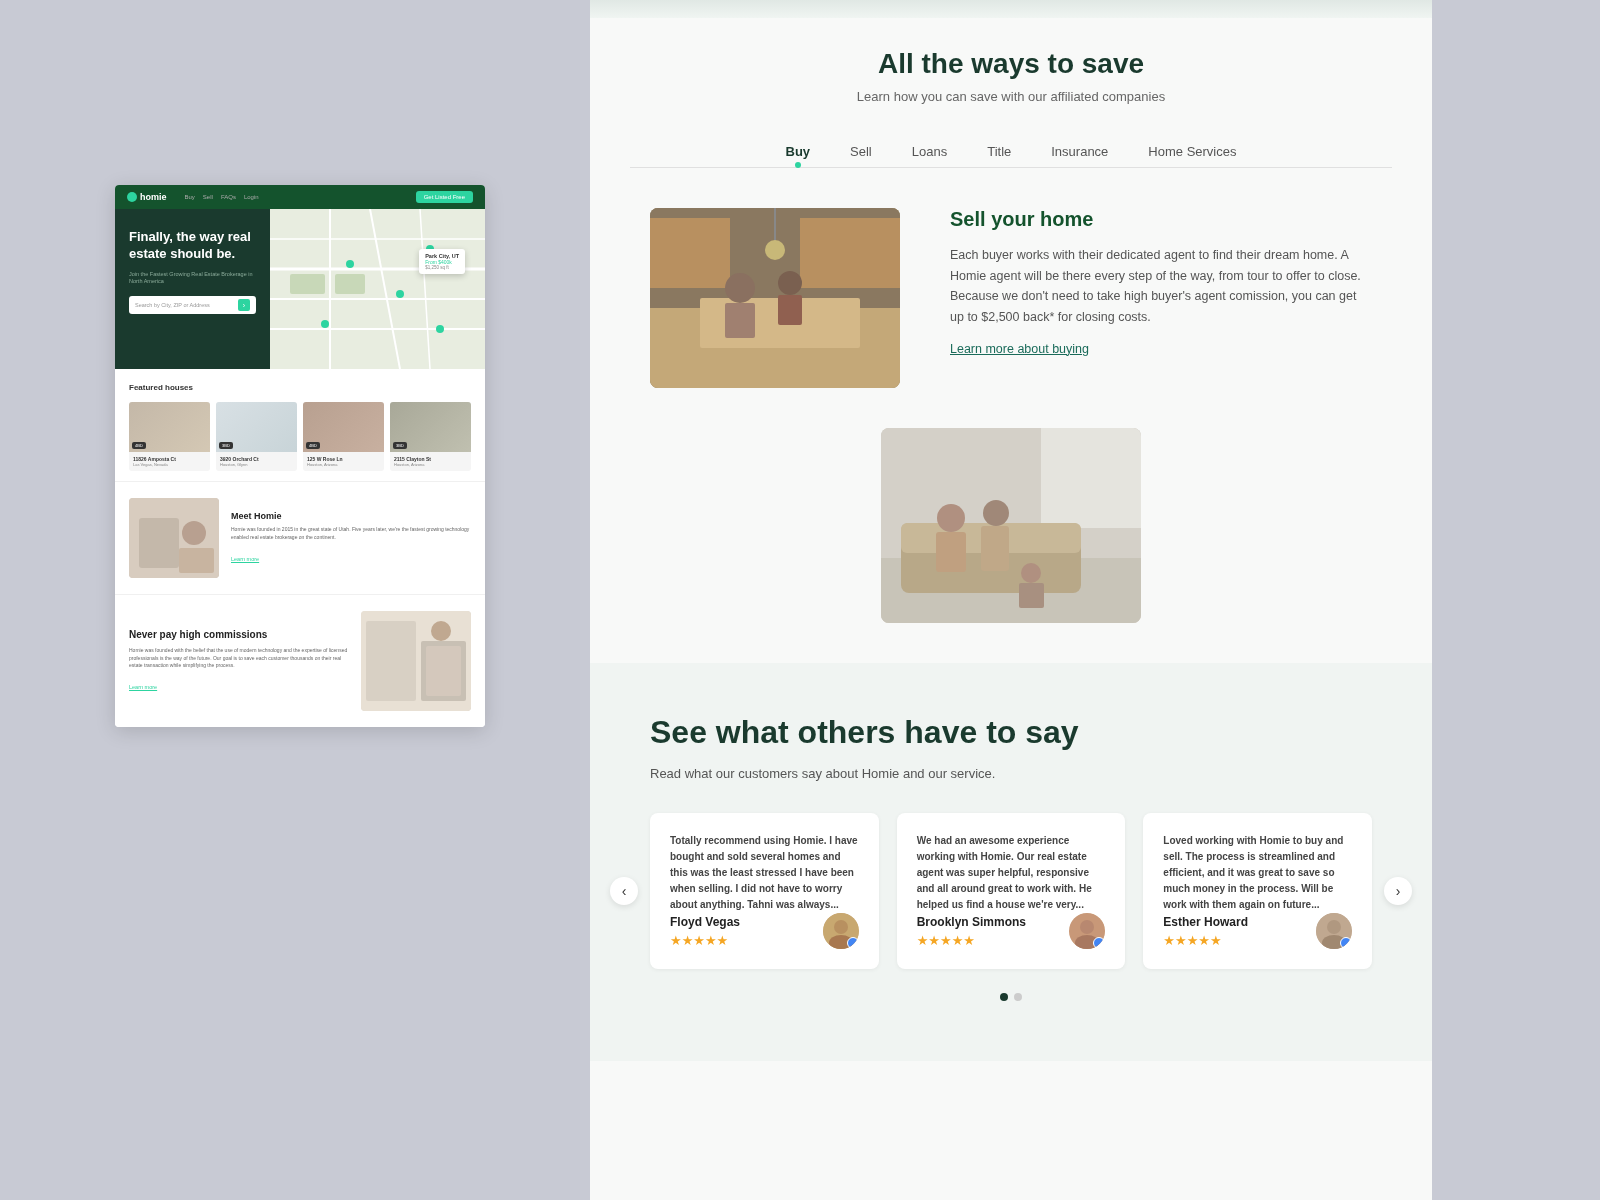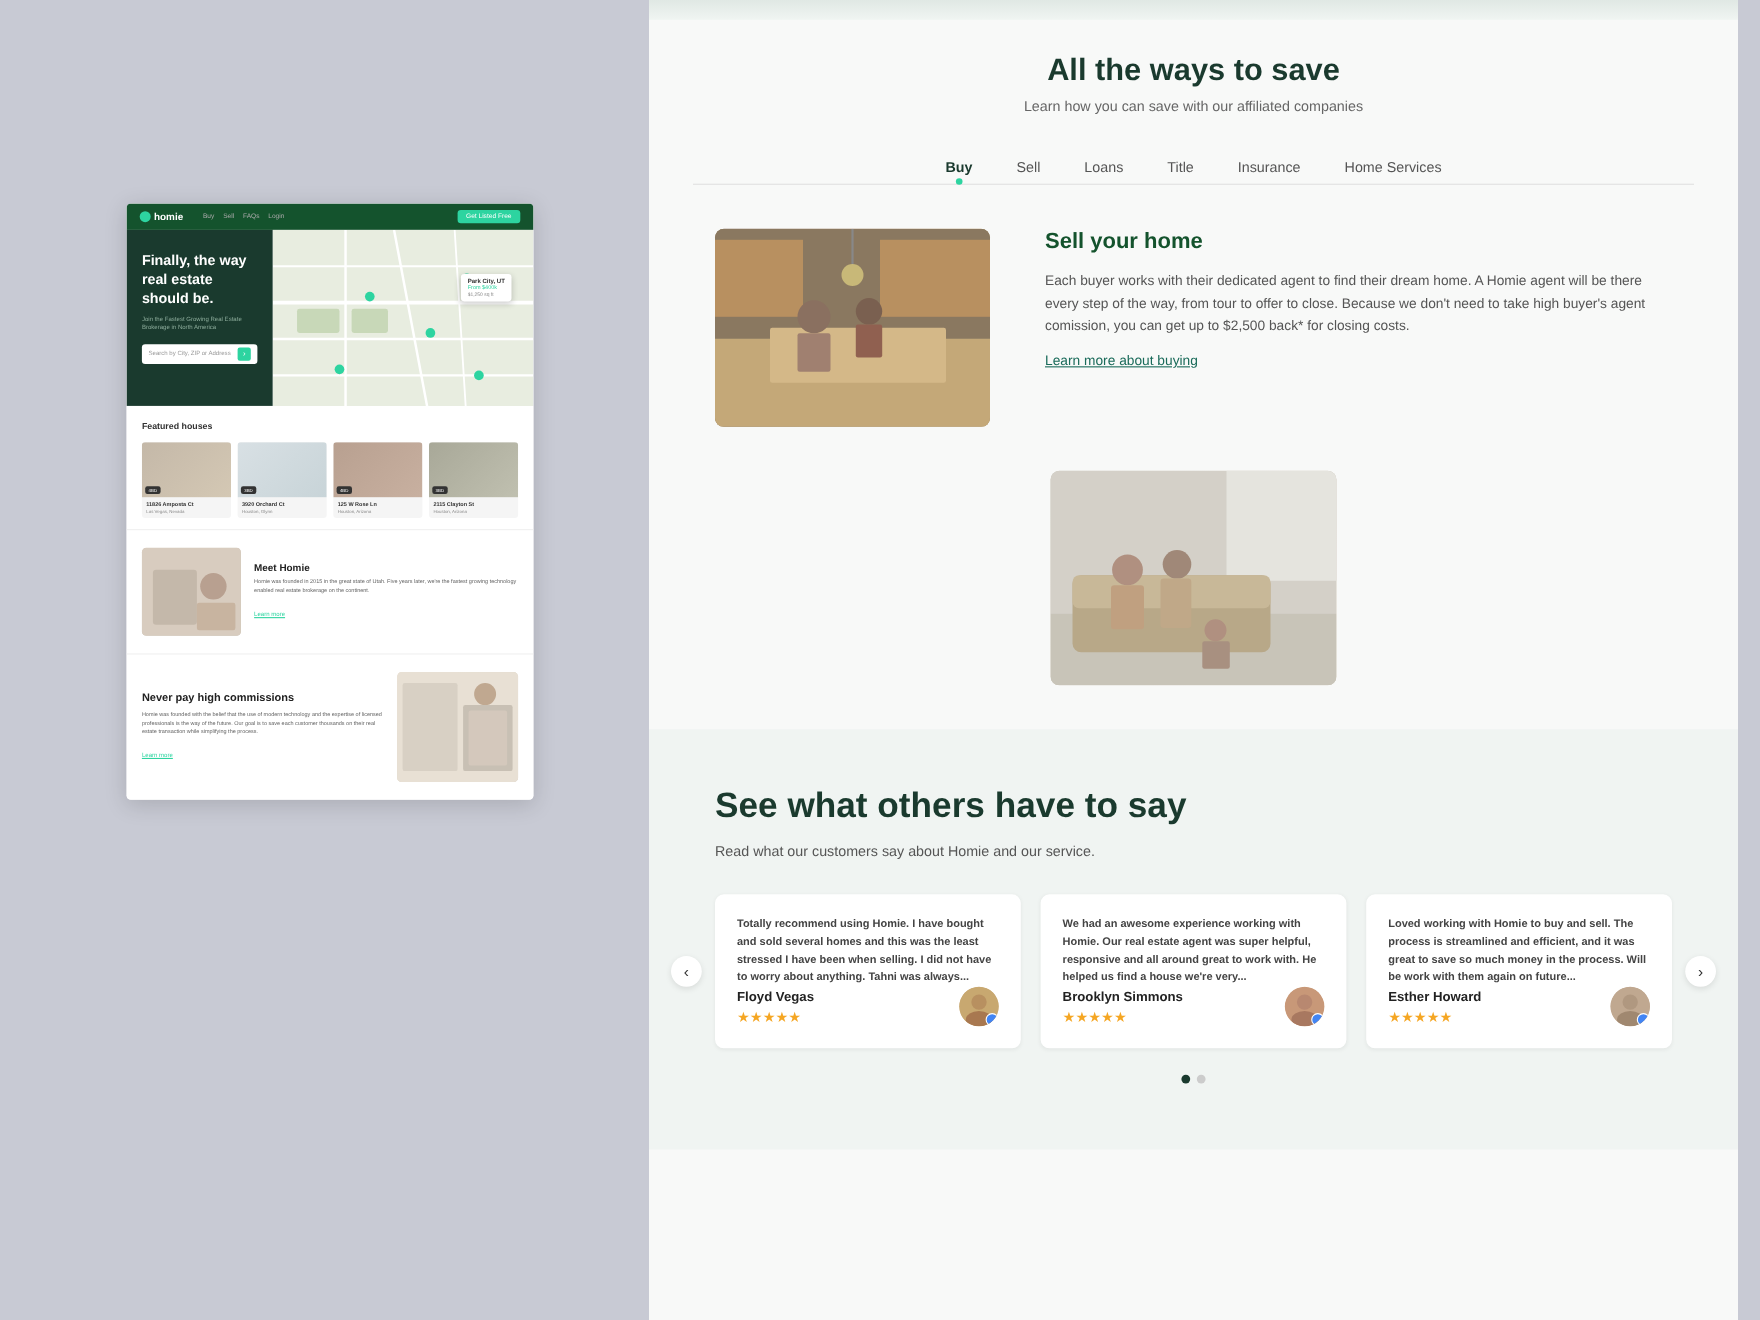--- a/index.html
+++ b/index.html
@@ -65,21 +65,21 @@
       border-radius: 3px;
     }
 
     
     .homie-hero {
       display: flex;
       height: 160px;
     }
     .homie-hero-left {
       background: #1a3a2e;
-      width: 133px;
+      width: 155px;
       padding: 20px 14px;
       flex-shrink: 0;
     }
     .homie-hero-title {
       color: #fff;
       font-size: 13px;
       font-weight: 700;
       line-height: 1.3;
       margin-bottom: 8px;
     }
@@ -256,21 +256,21 @@
       border-radius: 4px;
       flex-shrink: 0;
       overflow: hidden;
     }
 
     
     .right-panel {
       position: absolute;
       left: 590px;
       top: 0;
-      width: 990px;
+      width: 842px;
       background: #f8f9f8;
       min-height: 1200px;
     }
 
     
     .right-top-hint {
       height: 18px;
       background: linear-gradient(180deg, #e0e8e4 0%, #f0f5f2 100%);
     }
 

